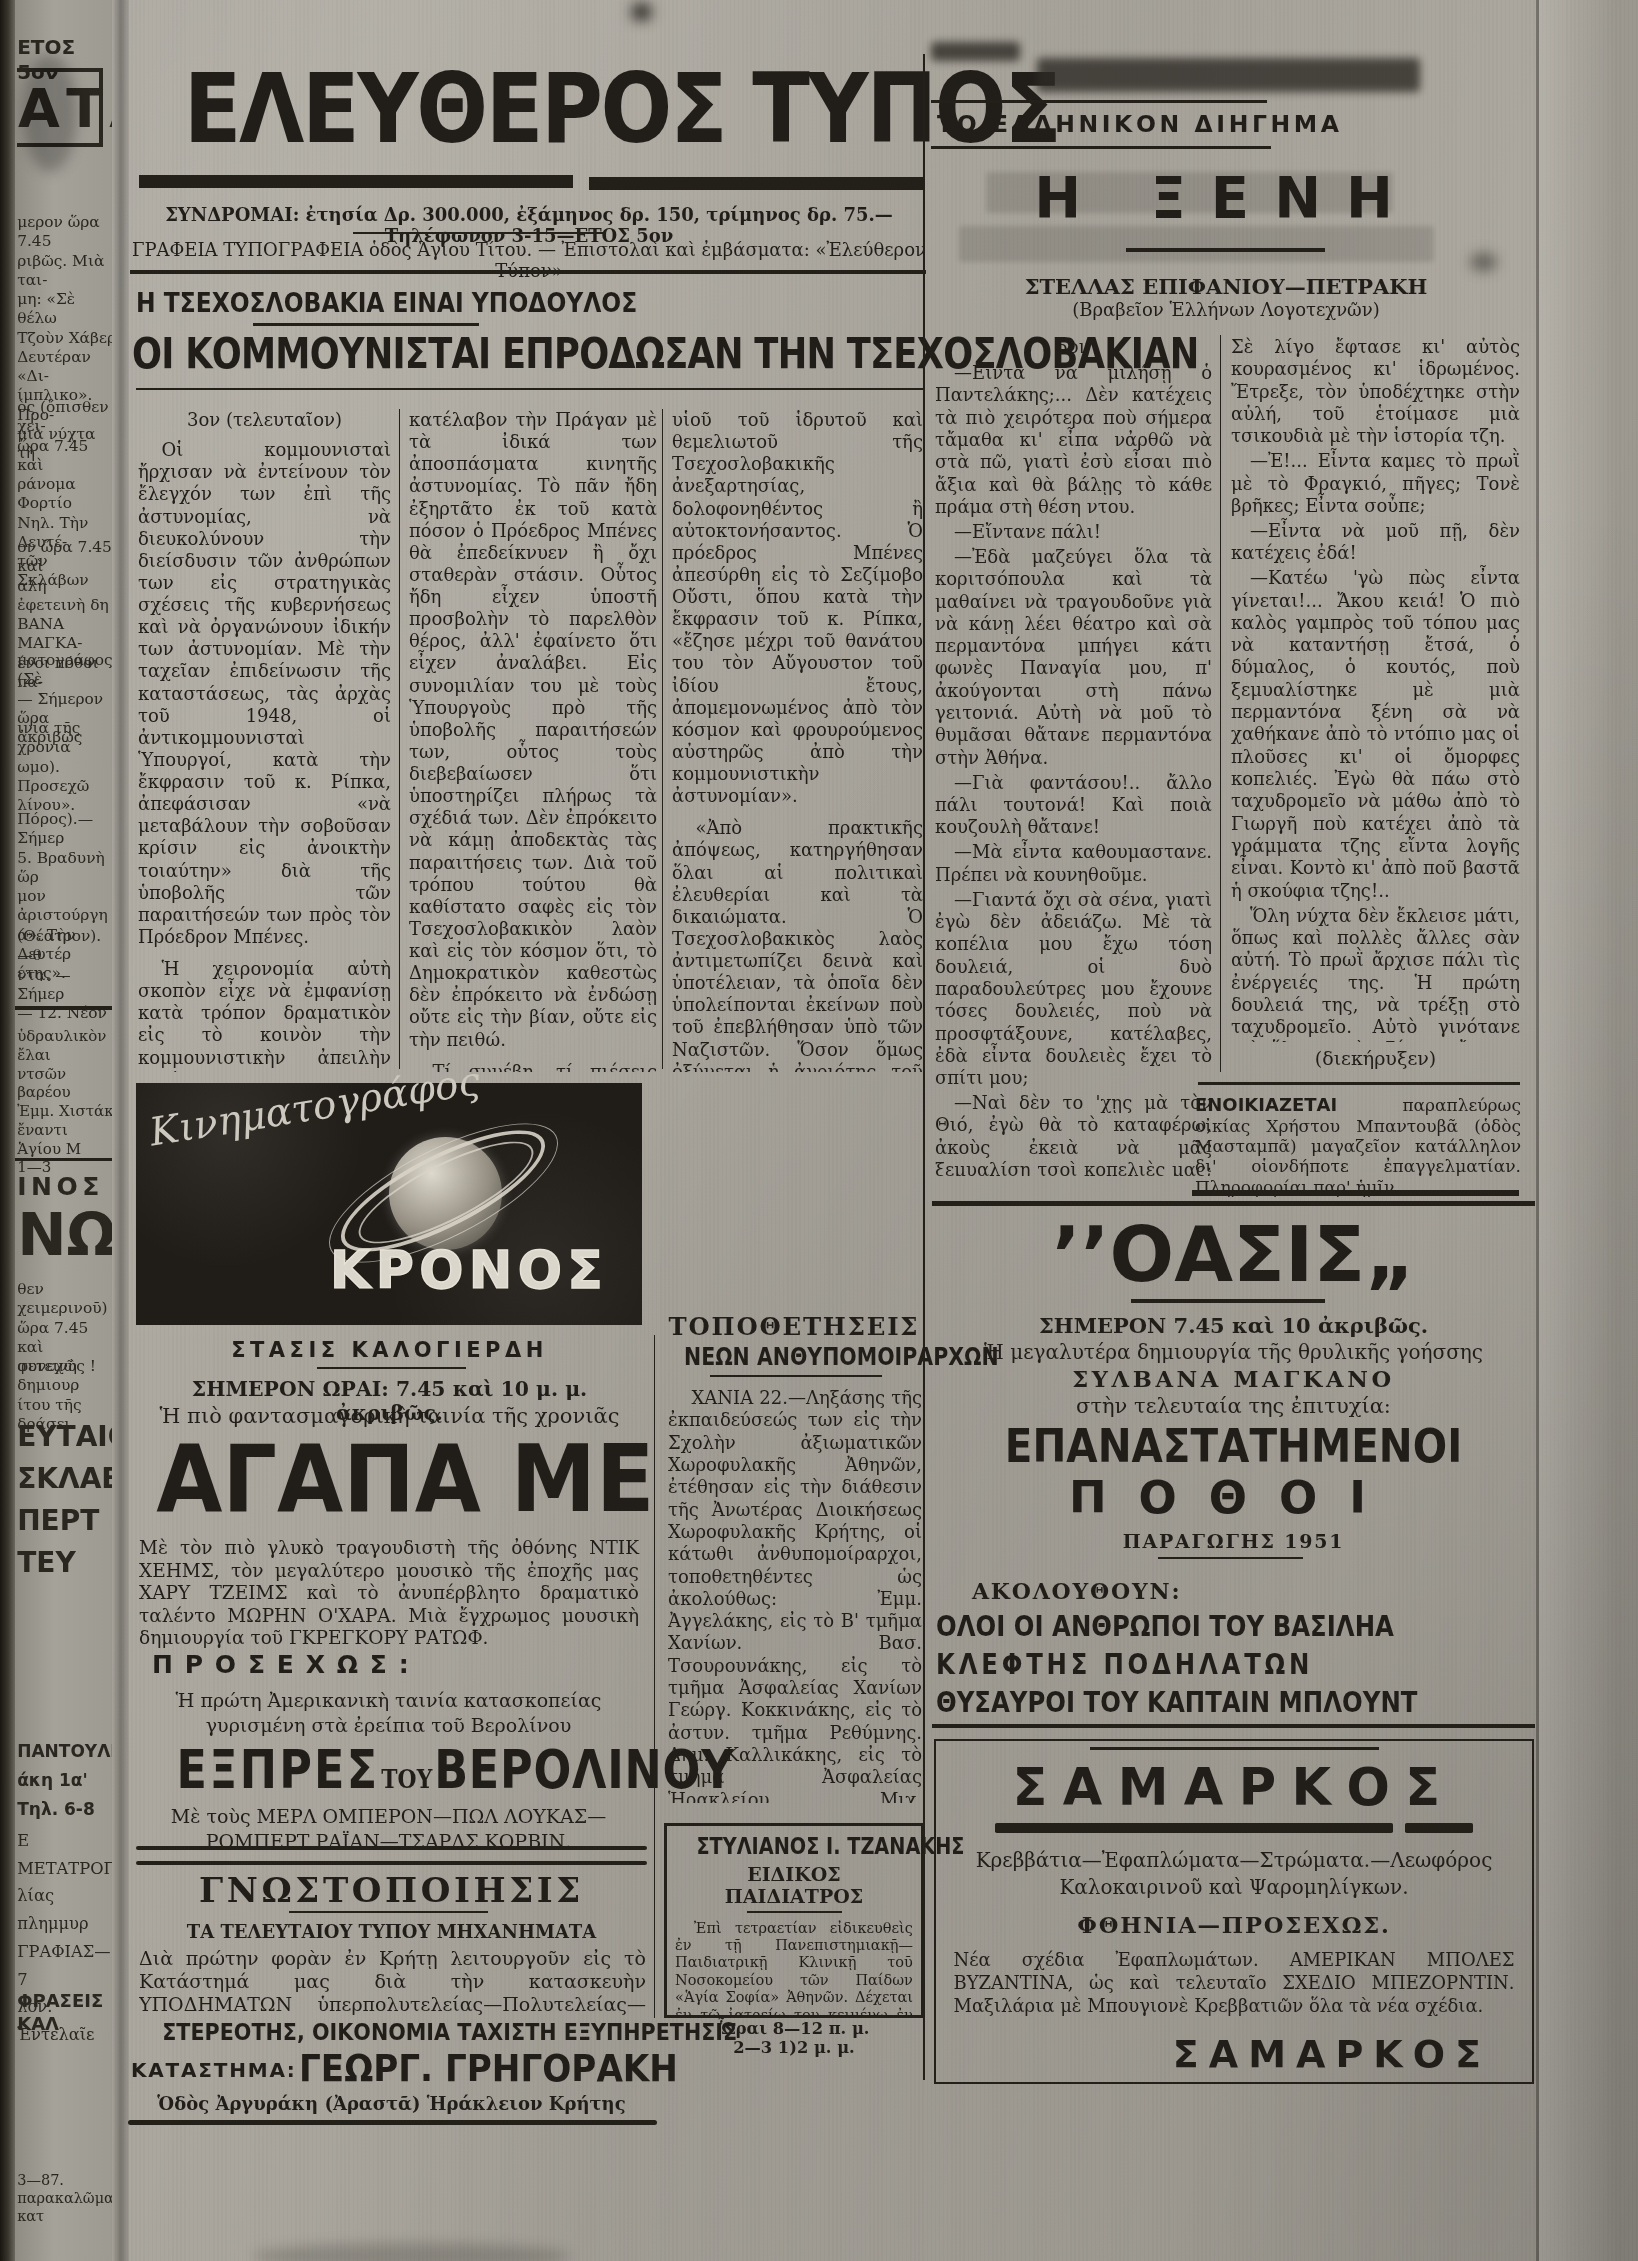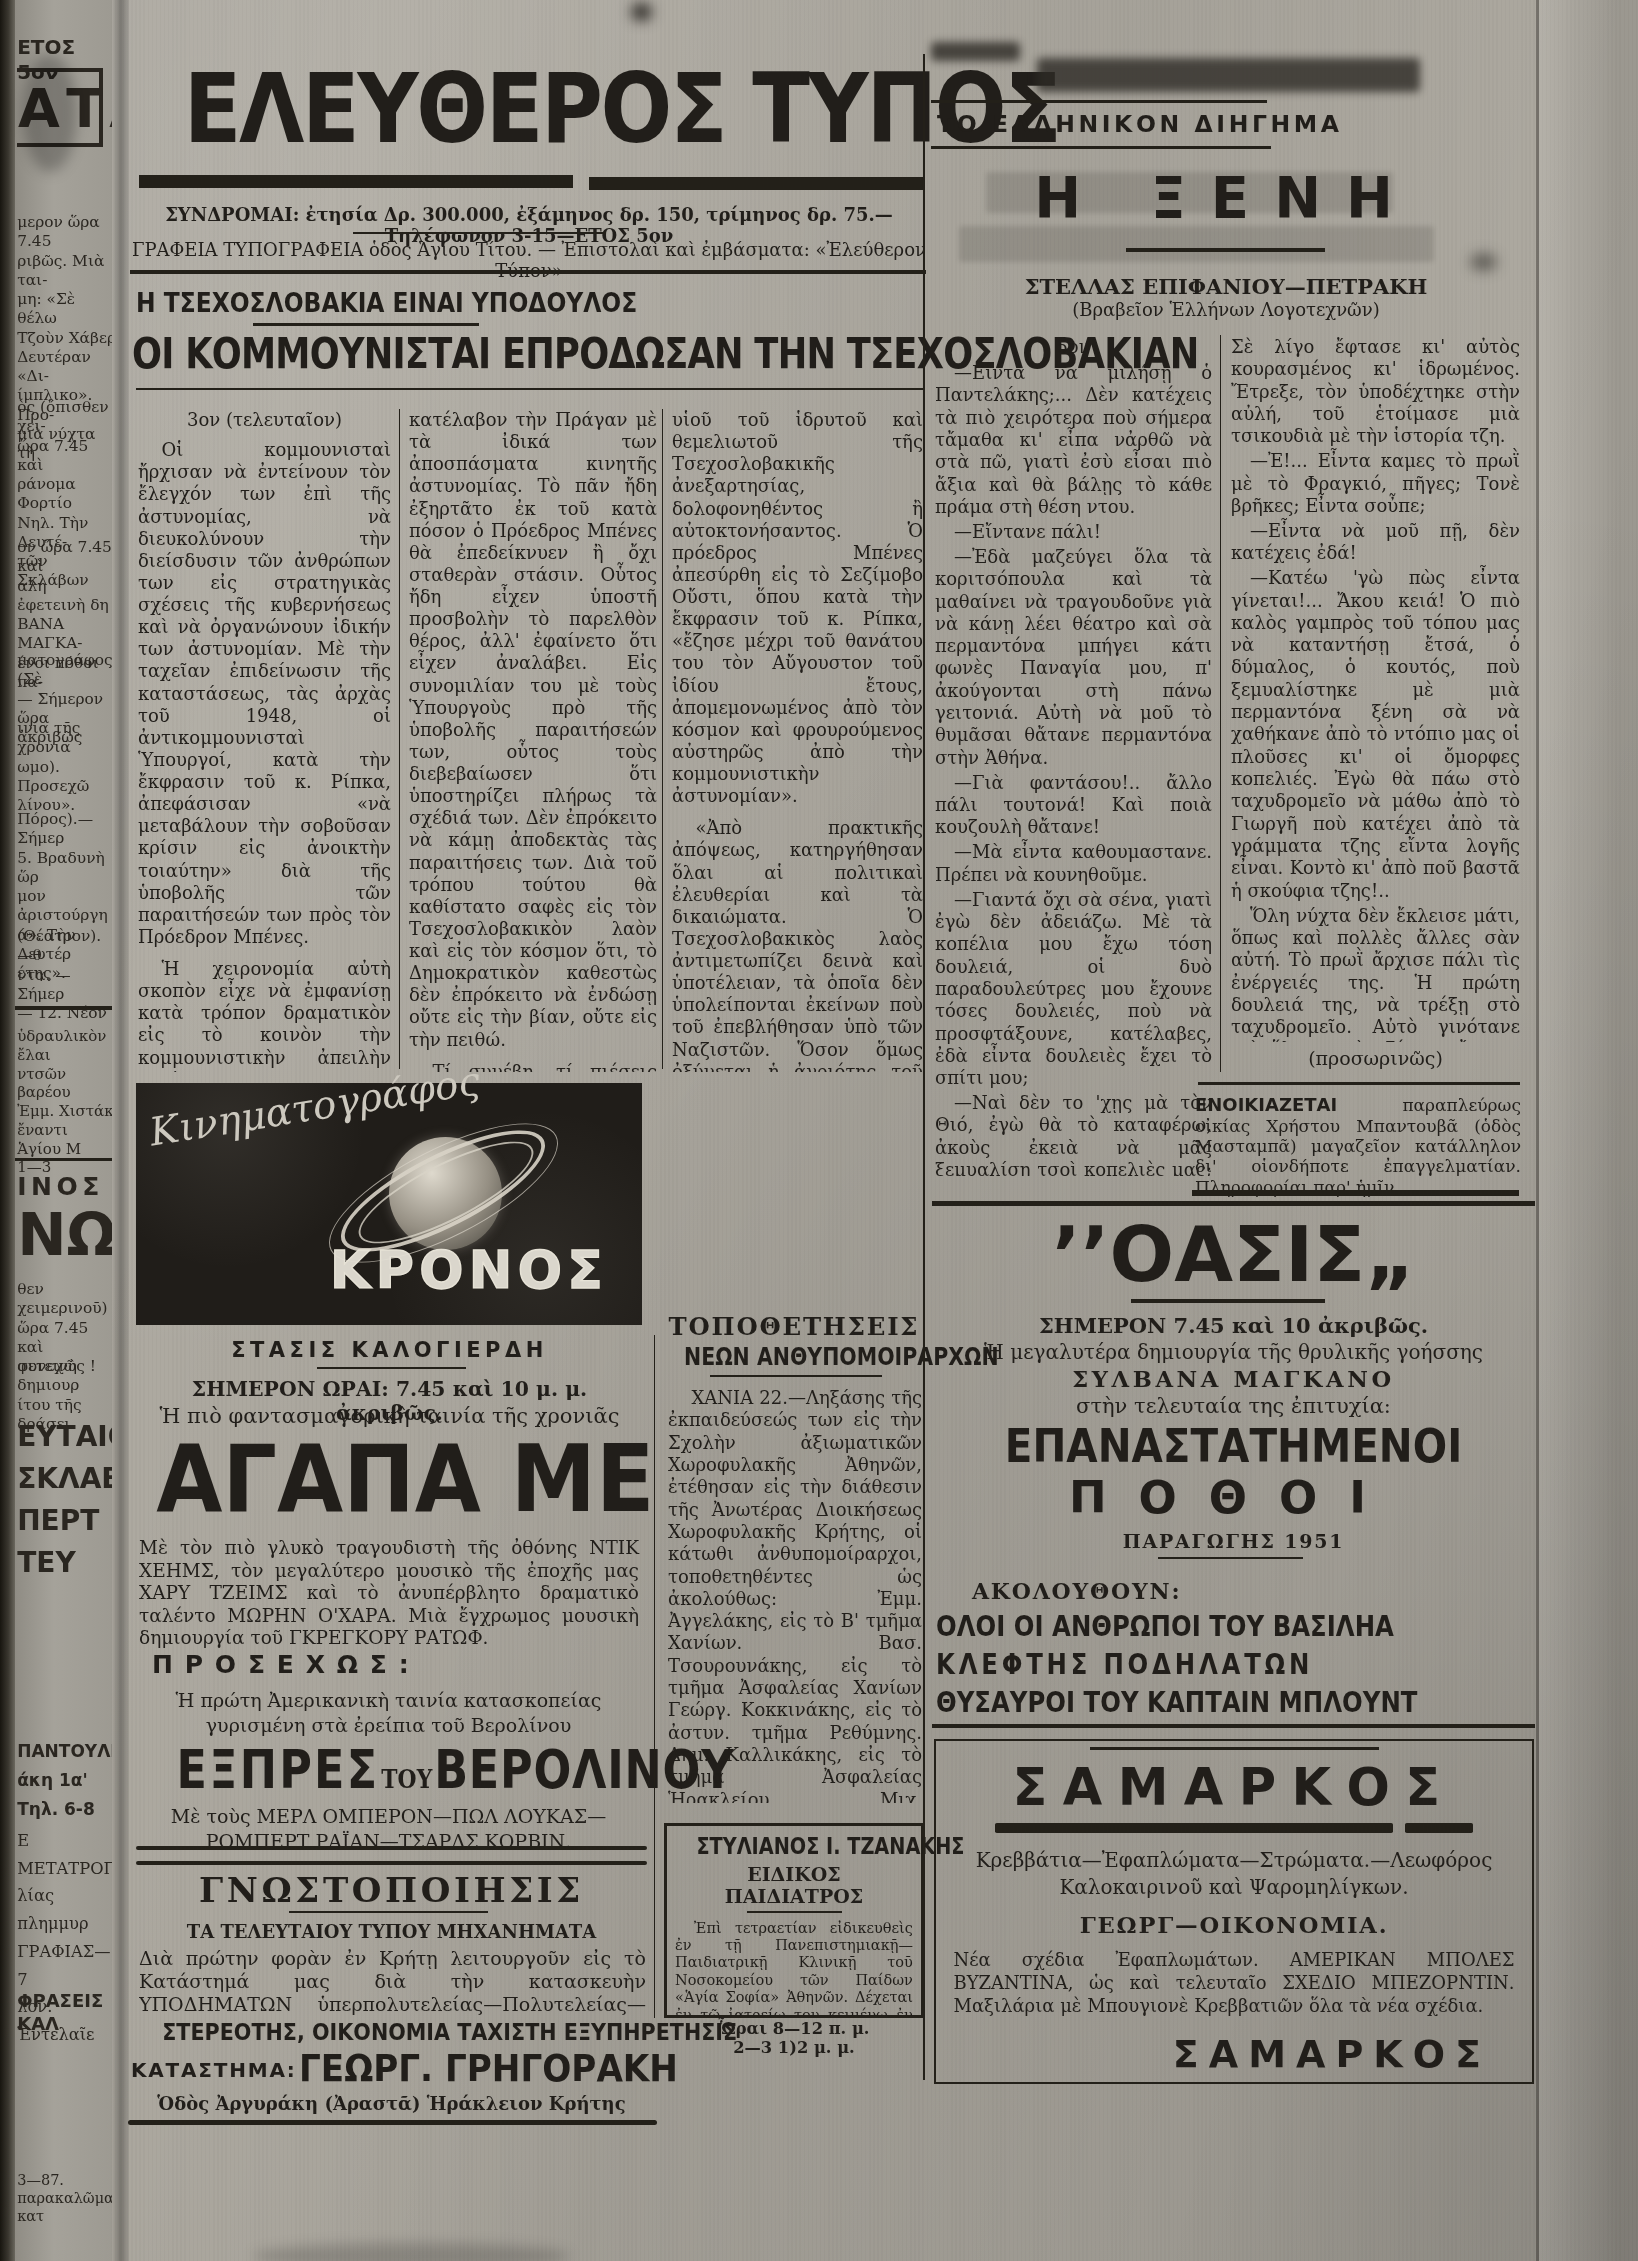--- a/index.html
+++ b/index.html
@@ -244,21 +244,21 @@
     <div class="rule" style="left:1220px;top:335px;width:1.4px;height:737px;"></div>
 
     <div class="abs clip" style="left:1231px;top:336px;width:289px;height:706px;font-size:18px;line-height:1.24;">
       <p class="just" style="margin:0 0 2.7px;">Σὲ λίγο ἔφτασε κι' αὐτὸς κουρασμένος κι' ἱδρωμένος. Ἔτρεξε, τὸν ὑποδέχτηκε στὴν αὐλή, τοῦ ἑτοίμασε μιὰ τσικουδιὰ μὲ τὴν ἱστορία τζη.</p>
       <p class="just" style="margin:0 0 2.7px;text-indent:19px;">—Ἐ!... Εἶντα καμες τὸ πρωῒ μὲ τὸ Φραγκιό, πῆγες; Τονὲ βρῆκες; Εἶντα σοὖπε;</p>
       <p class="just" style="margin:0 0 2.7px;text-indent:19px;">—Εἶντα νὰ μοῦ πῇ, δὲν κατέχεις ἐδά!</p>
       <p class="just" style="margin:0 0 2.7px;text-indent:19px;">—Κατέω 'γὼ πὼς εἶντα γίνεται!... Ἄκου κειά! Ὁ πιὸ καλὸς γαμπρὸς τοῦ τόπου μας νὰ καταντήσῃ ἔτσά, ὁ δύμαλος, ὁ κουτός, ποὺ ξεμυαλίστηκε μὲ μιὰ περμαντόνα ξένη σὰ νὰ χαθήκανε ἀπὸ τὸ ντόπιο μας οἱ πλοῦσες κι' οἱ ὄμορφες κοπελιές. Ἐγὼ θὰ πάω στὸ ταχυδρομεῖο νὰ μάθω ἀπὸ τὸ Γιωργῆ ποὺ κατέχει ἀπὸ τὰ γράμματα τζης εἴντα λογῆς εἶναι. Κοντὸ κι' ἀπὸ ποῦ βαστᾶ ἡ σκούφια τζης!..</p>
       <p class="just" style="margin:0;text-indent:19px;">Ὅλη νύχτα δὲν ἔκλεισε μάτι, ὅπως καὶ πολλὲς ἄλλες σὰν αὐτή. Τὸ πρωῒ ἄρχισε πάλι τὶς ἐνέργειές της. Ἡ πρώτη δουλειά της, νὰ τρέξῃ στὸ ταχυδρομεῖο. Αὐτὸ γινότανε γιὰ ὅλους τοὺς ξένους ἄντρες καὶ γυναῖκες καὶ μάθαιναν τὰ μυστικά τους. Οἱ ὑπάλληλοι τοῦ ταχυδρομείου ντόπιοι ὅλοι, συνήθιζαν ν' ἀνοίγουν τὰ γράμματα γιὰ νὰ ξέρουνε μὲ ποιοὺς ἔχουνε νὰ κάνουνε.</p>
     </div>
 
-    <div class="abs ser ctr" style="left:1231px;top:1047px;width:289px;font-size:19px;">(προσωρινῶς)</div>
+    <div class="abs ser ctr" style="left:1231px;top:1047px;width:289px;font-size:19px;">(διεκήρυξεν)</div>
   </section>
 
   <section>
     <div class="rule" style="left:1198px;top:1082px;width:322px;height:2.7px;"></div>
     <div class="abs ser just" style="left:1195px;top:1094px;width:326px;font-size:17px;line-height:1.2;">
       <span class="sans" style="font-weight:900;font-size:18px;">ΕΝΟΙΚΙΑΖΕΤΑΙ</span><span> παραπλεύρως οἰκίας Χρήστου Μπαντουβᾶ (ὁδὸς Μασταμπᾶ) μαγαζεῖον κατάλληλον δι' οἱονδήποτε ἐπαγγελματίαν. Πληροφορίαι παρ' ἡμῖν.</span>
     </div>
     <div class="rule" style="left:1192px;top:1190px;width:327px;height:6.3px;"></div>
   </section>
 
@@ -282,21 +282,21 @@
   </section>
 
   <section class="abs" style="left:934px;top:1739px;width:600px;height:345px;border:2.3px solid #232019;">
     <div style="width:289px;height:2.3px;background:#232019;margin:6.3px auto 0;"></div>
     <div class="sans ctr" style="margin-top:8.1px;font-size:51px;font-weight:900;letter-spacing:15.4px;white-space:nowrap;">ΣΑΜΑΡΚΟΣ</div>
     <div style="display:flex;justify-content:center;gap:12.7px;margin-top:6.3px;">
       <div style="width:398px;height:10px;background:#232019;border-radius:1.8px;"></div>
       <div style="width:68px;height:10px;background:#232019;border-radius:1.8px;"></div>
     </div>
     <div class="ser ctr" style="margin:13.6px auto 0;width:543px;font-size:20px;line-height:1.35;">Κρεββάτια—Ἐφαπλώματα—Στρώματα.—Λεωφόρος Καλοκαιρινοῦ καὶ Ψαρομηλίγκων.</div>
-    <div class="ser ctr" style="margin-top:11.8px;font-size:22.6px;font-weight:bold;letter-spacing:1.8px;">ΓΕΩΡΓ—ΟΙΚΟΝΟΜΙΑ.</div>
+    <div class="ser ctr" style="margin-top:11.8px;font-size:22.6px;font-weight:bold;letter-spacing:1.8px;">ΦΘΗΝΙΑ—ΠΡΟΣΕΧΩΣ.</div>
     <div class="ser just clip" style="margin:10px auto 0;width:561px;height:76px;font-size:18px;line-height:1.28;">Νέα σχέδια Ἐφαπλωμάτων.  ΑΜΕΡΙΚΑΝ ΜΠΟΛΕΣ ΒΥΖΑΝΤΙΝΑ, ὡς καὶ τελευταῖο ΣΧΕΔΙΟ ΜΠΕΖΟΡΝΤΙΝ. Μαξιλάρια μὲ Μπουγιονὲ Κρεββατιῶν ὅλα τὰ νέα σχέδια.</div>
     <div class="sans" style="margin:8.1px 41px 0 auto;width:344px;text-align:right;font-size:38px;font-weight:900;letter-spacing:10px;white-space:nowrap;">ΣΑΜΑΡΚΟΣ</div>
   </section>
 
   <div class="rule" style="left:654px;top:1335px;width:1.4px;height:683px;"></div>
   <div class="foldline"></div>
   <div class="foldlight"></div>
 
   <div class="stain" style="left:631px;top:2.7px;width:21px;height:18px;background:rgba(20,18,14,.8);"></div>
   <div class="stain" style="left:22.6px;top:54px;width:54px;height:118px;background:rgba(0,0,0,.25);"></div>

